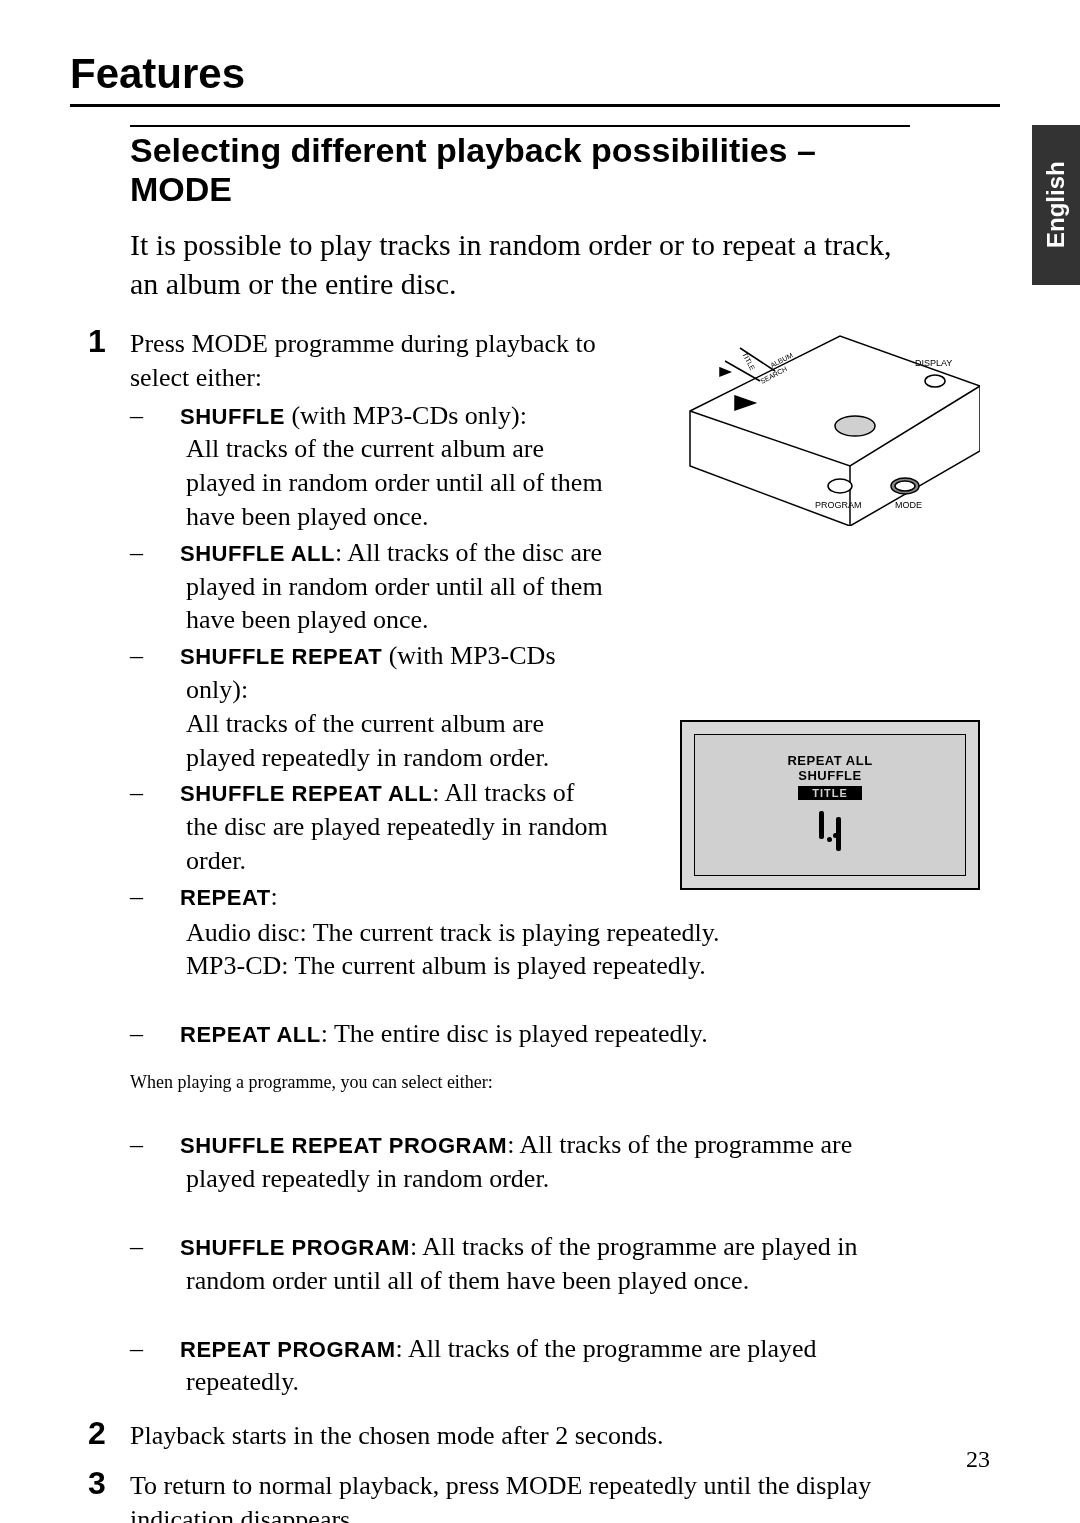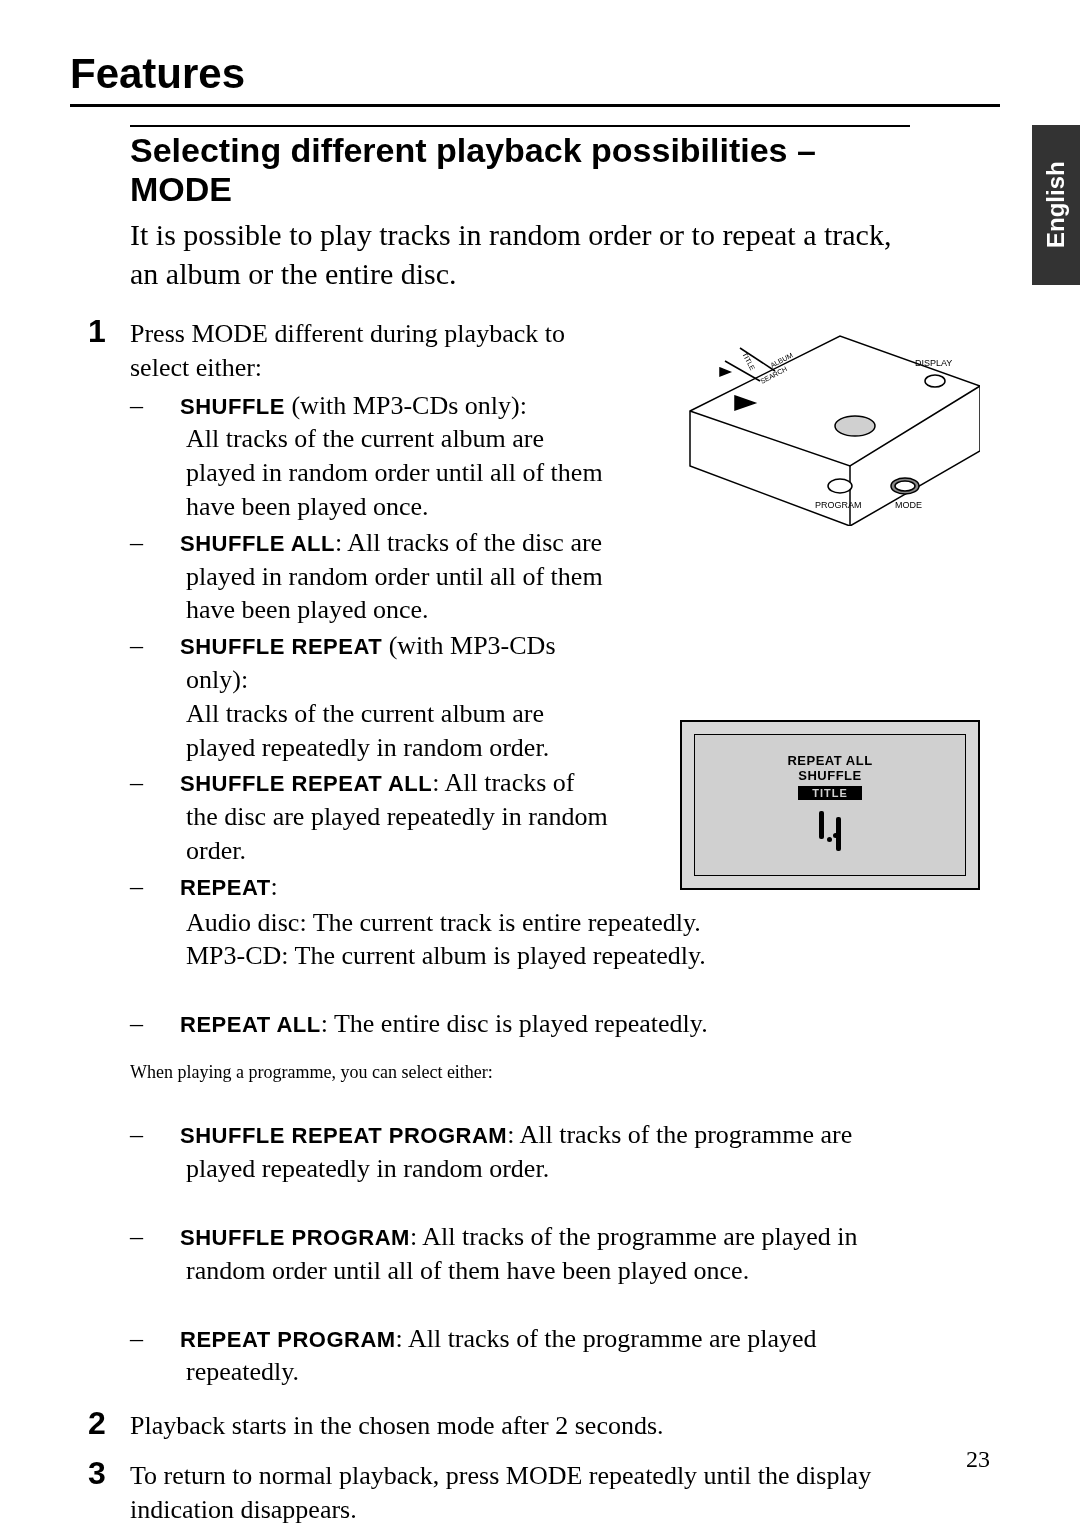--- a/index.html
+++ b/index.html
@@ -37,21 +37,21 @@
     justify-content: center;
     font-size: 24px;
     font-weight: bold;
     font-family: Arial, sans-serif;
   }
   .content { margin-left: 60px; width: 790px; position: relative; }
   .section-title {
     font-size: 34px;
     font-weight: bold;
     font-family: Arial, Helvetica, sans-serif;
-    margin-bottom: 6px;
+    margin-bottom: 16px;
   }
   .intro {
     font-size: 30px;
     line-height: 1.3;
     margin-bottom: 24px;
   }
   .step-block { position: relative; padding-left: 0; margin-bottom: 14px; }
   .step-num {
     position: absolute;
     left: -42px;
@@ -165,30 +165,30 @@
 
   <div class="lang-tab">English</div>
 
   <hr class="hr-section">
   <div class="content">
     <div class="section-title">Selecting different playback possibilities – MODE</div>
     <div class="intro">It is possible to play tracks in random order or to repeat a track, an album or the entire disc.</div>
 
     <div class="step-block narrow">
       <div class="step-num">1</div>
-      <div class="step-text" style="width:480px;">Press MODE different during playback to select either:</div>
+      <div class="step-text" style="width:480px;">Press MODE programme during playback to select either:</div>
 
       <div class="mode-list">
         <div class="mode-item"><span class="dash">–</span><span class="mode-name">SHUFFLE</span><span> (with MP3-CDs only):</span><br><span>All tracks of the current album are played in random order until all of them have been played once.</span></div>
         <div class="mode-item"><span class="dash">–</span><span class="mode-name">SHUFFLE ALL</span><span>: </span><span>All tracks of the disc are played in random order until all of them have been played once.</span></div>
         <div class="mode-item"><span class="dash">–</span><span class="mode-name">SHUFFLE REPEAT</span><span> (with MP3-CDs only):</span><br><span>All tracks of the current album are played repeatedly in random order.</span></div>
         <div class="mode-item"><span class="dash">–</span><span class="mode-name">SHUFFLE REPEAT ALL</span><span>: </span><span>All tracks of the disc are played repeatedly in random order.</span></div>
         <div class="mode-item"><span class="dash">–</span><span class="mode-name">REPEAT</span><span>:</span></div>
       </div>
-      <div class="sub-line" style="width:700px;">Audio disc: The current track is entire repeatedly.</div>
+      <div class="sub-line" style="width:700px;">Audio disc: The current track is playing repeatedly.</div>
       <div class="sub-line" style="width:700px;">MP3-CD: The current album is played repeatedly.</div>
 
       <div class="mode-list wide">
         <div class="mode-item"><span class="dash">–</span><span class="mode-name">REPEAT ALL</span><span>: </span><span>The entire disc is played repeatedly.</span></div>
       </div>
 
       <div class="when-playing">When playing a programme, you can select either:</div>
 
       <div class="mode-list wide">
         <div class="mode-item"><span class="dash">–</span><span class="mode-name">SHUFFLE REPEAT PROGRAM</span><span>: </span><span>All tracks of the programme are played repeatedly in random order.</span></div>

